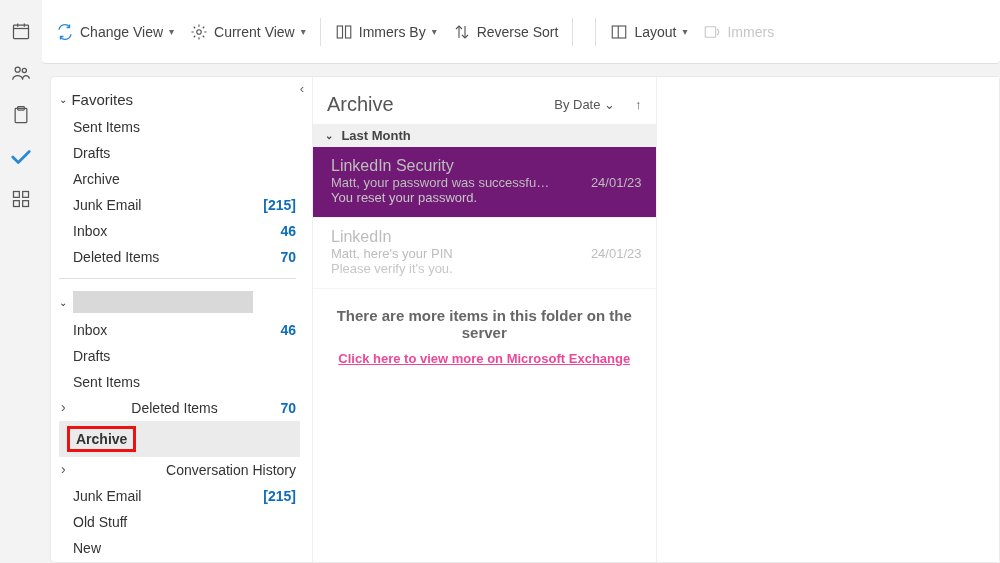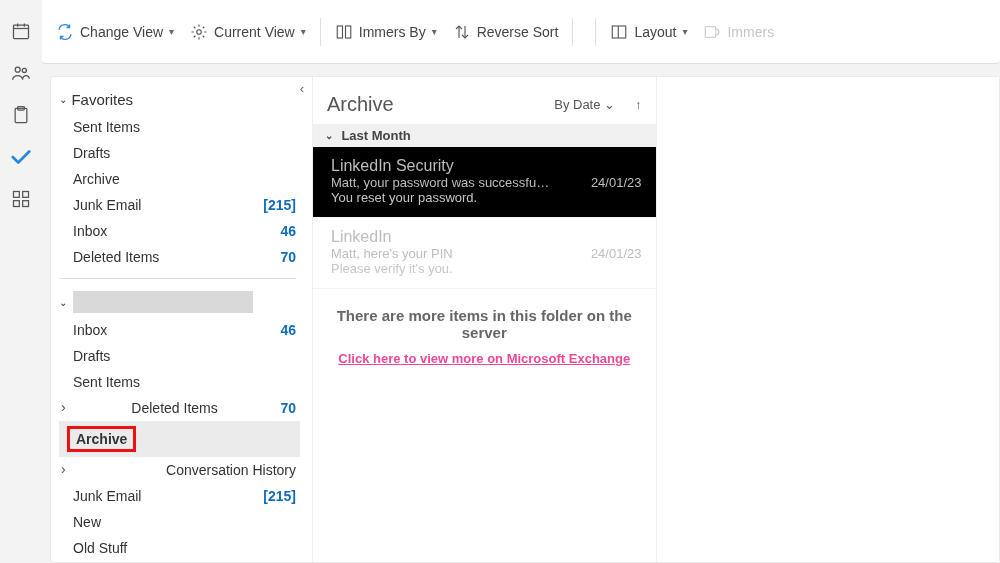--- a/index.html
+++ b/index.html
@@ -49,21 +49,21 @@
 
 .msg-pane { flex:1; max-width: 370px; border-right:1px solid #eee; display:flex; flex-direction:column; }
 .msg-head { display:flex; align-items:center; justify-content:space-between; padding: 16px 14px 8px 14px; color:#555; }
 .msg-head h2 { font-size:20px; font-weight:400; color:#555; }
 .sort-ctrl { display:flex; align-items:center; gap:20px; font-size:13px; color:#555; }
 
 .group-bar { background:#f0f0f0; padding:4px 12px; font-size:13px; font-weight:600; color:#444; display:flex; align-items:center; gap:8px; }
 .group-bar .chev { font-size:10px; }
 
 .msg-item { padding: 10px 14px 12px 18px; border-bottom: 1px solid #f4f4f4; }
-.msg-item.sel { background:#000000; }
+.msg-item.sel { background:#701a75; }
 .msg-sender { font-size:16px; color:#bdbdbd; }
 .msg-subj { font-size:13px; color:#bdbdbd; display:flex; justify-content:space-between; }
 .msg-prev { font-size:13px; color:#c6c6c6; }
 .msg-date { color:#bdbdbd; }
 
 .more-area { padding: 18px 20px; text-align:center; }
 .more-text { font-size:15px; color:#666; font-weight:600; }
 .more-link { font-size:13px; color:#ec4899; font-weight:600; text-decoration:underline; display:inline-block; margin-top:10px; }
 
 .reading-pane { flex:1; background:#fff; }
@@ -229,24 +229,24 @@
               <span class="hlbox"><span>Archive</span></span>
             </li>
             <li class="sub-row has-child">
               <span>Conversation History</span>
             </li>
             <li class="sub-row">
               <span>Junk Email</span>
               <span class="cnt brk">215</span>
             </li>
             <li class="sub-row">
+              <span>Old Stuff</span>
+            </li>
+            <li class="sub-row">
               <span>New</span>
-            </li>
-            <li class="sub-row">
-              <span>Old Stuff</span>
             </li>
           </ul>
       </div>
 
       <div class="msg-pane">
         <div class="msg-head">
           <h2>Archive</h2>
           <div class="sort-ctrl">
             <span>
               <span>By Date</span>

